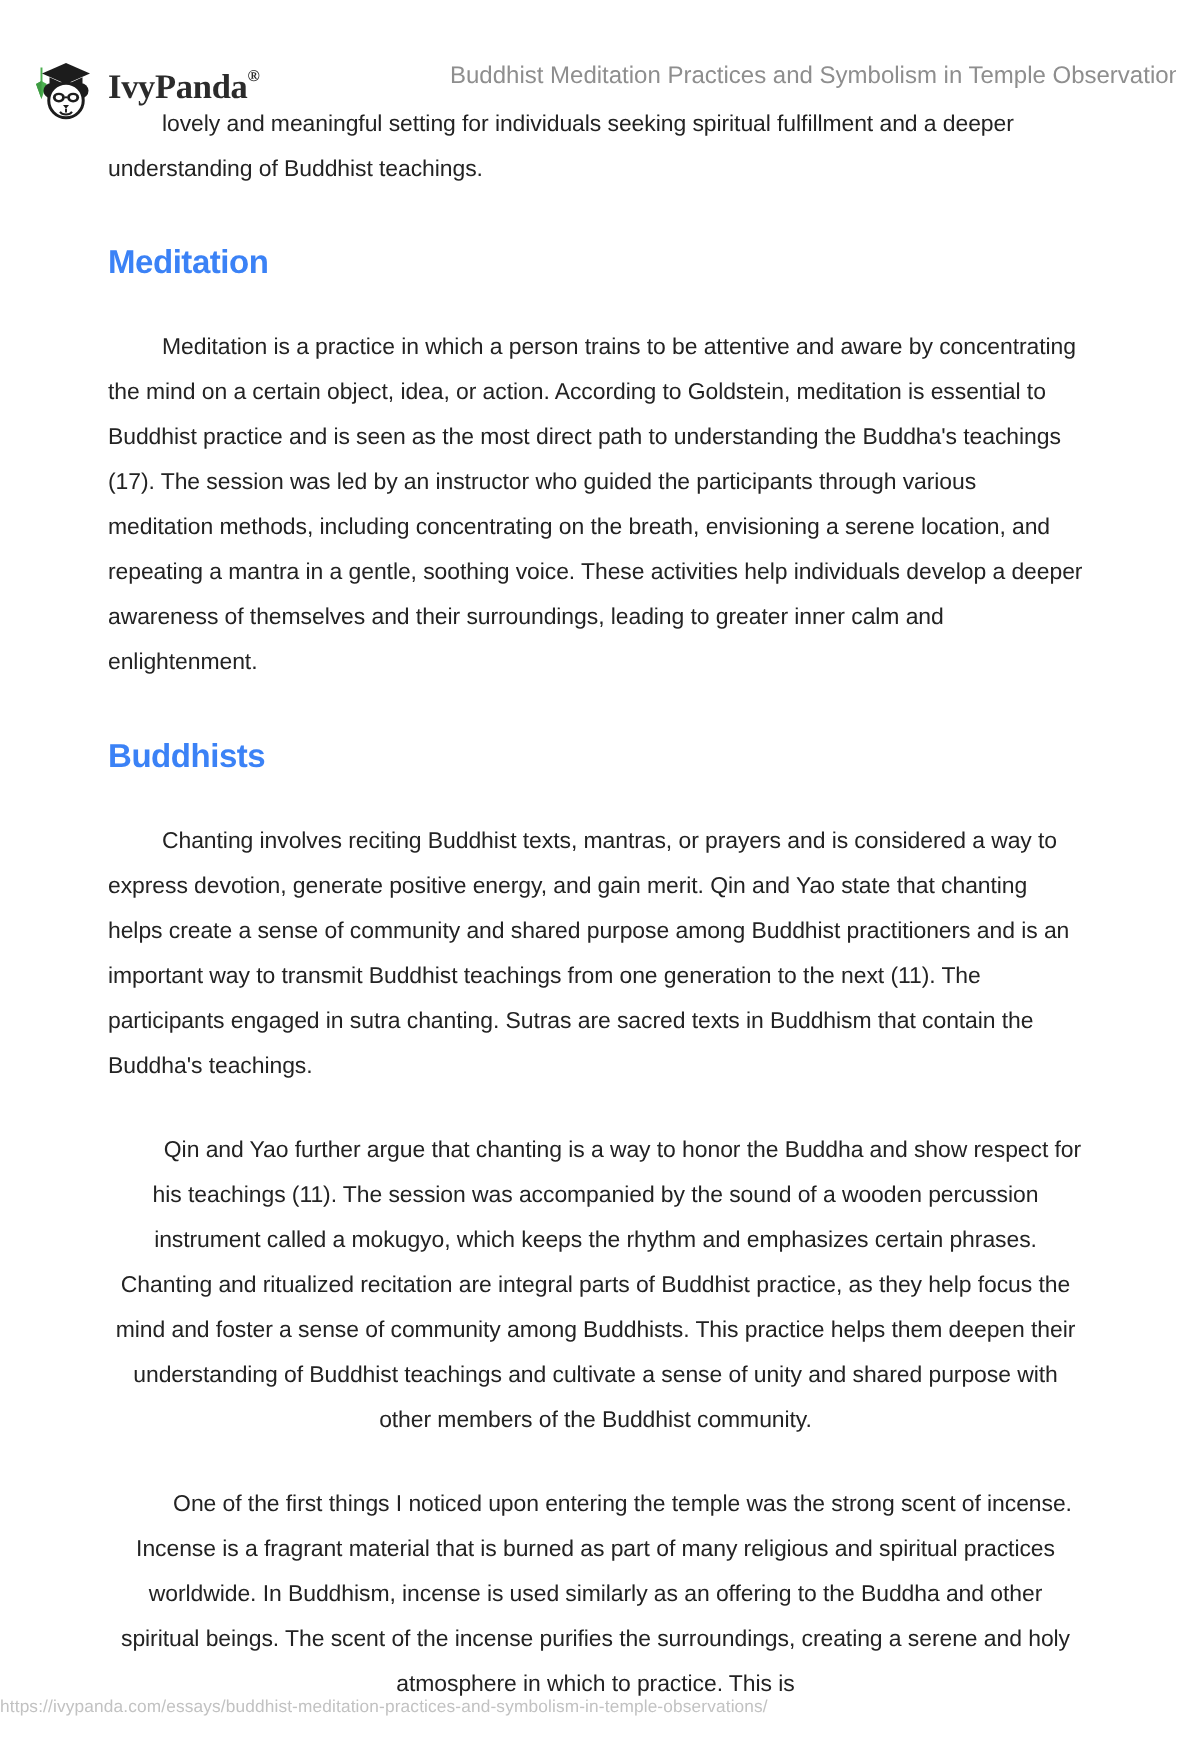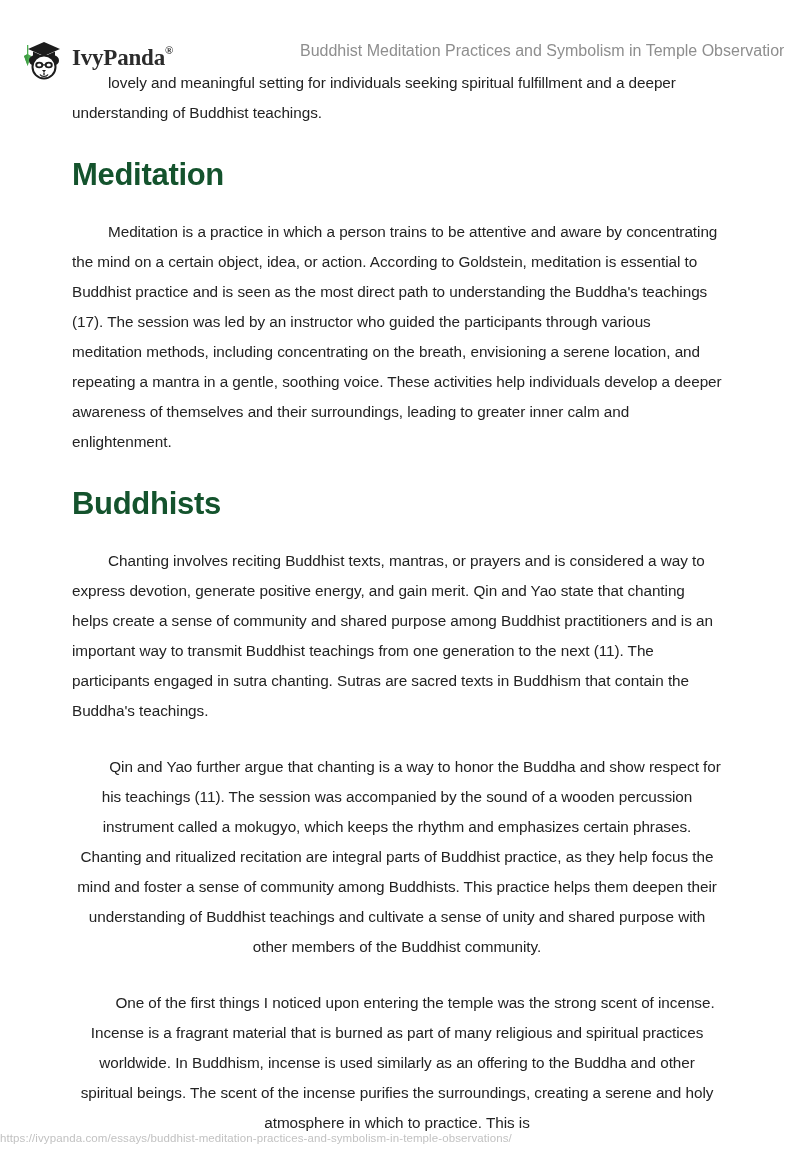--- a/index.html
+++ b/index.html
@@ -94,24 +94,24 @@
     margin: 0 0 0 0;
     font-size: 15.3px;
     line-height: 30px;
     color: #232323;
     text-align: left;
     text-indent: 36px;
     letter-spacing: -0.05px;
   }
 
   h2.section-heading {
-    font-size: 31px;
+    font-size: 22px;
     line-height: 32px;
     font-weight: bold;
-    color: #14532d;
+    color: #3b82f6;
     margin: 31px 0 26px 0;
     letter-spacing: -0.3px;
   }
 
   p.body-text + p.body-text {
     margin-top: 26px;
     text-align: center;
   }
 
   

